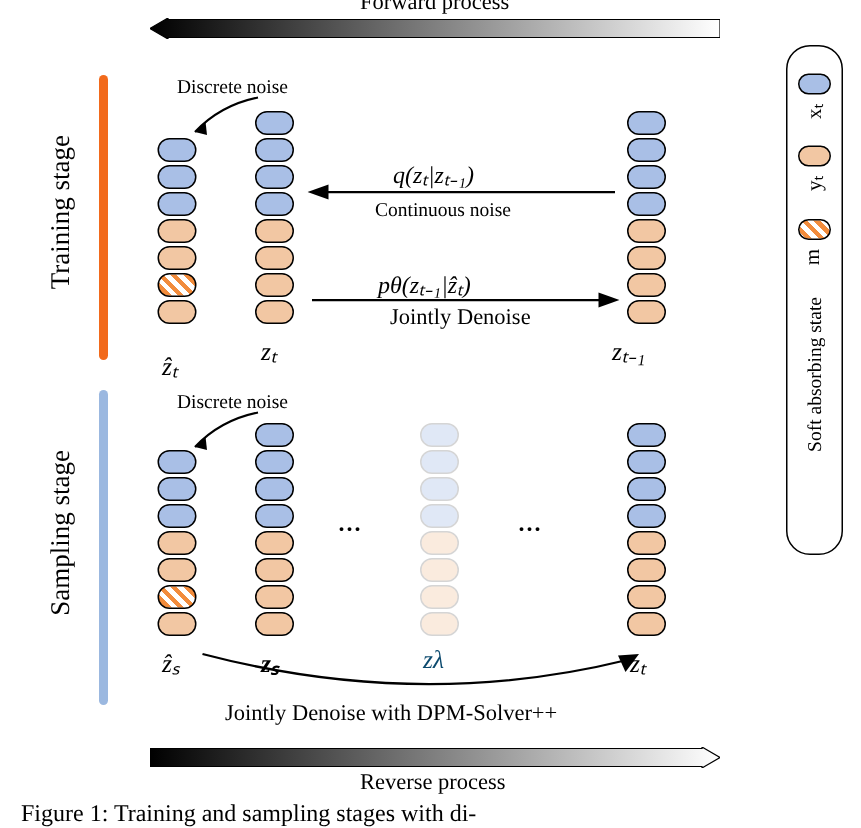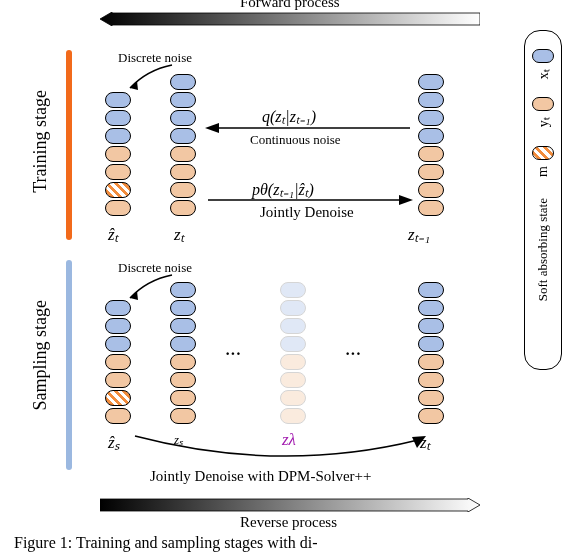--- a/index.html
+++ b/index.html
@@ -70,21 +70,21 @@
 
   <div class="token-stack" style="left:105px; top:92px;">
     <div class="token tok-x"></div>
     <div class="token tok-x"></div>
     <div class="token tok-x"></div>
     <div class="token tok-y"></div>
     <div class="token tok-y"></div>
     <div class="token tok-m"></div>
     <div class="token tok-y"></div>
   </div>
-  <div class="label" style="left:108px; top:222px; font-size:17px; font-style:italic;">ẑₜ</div>
+  <div class="label" style="left:108px; top:232px; font-size:17px; font-style:italic;">ẑₜ</div>
 
   <div class="token-stack" style="left:170px; top:74px;">
     <div class="token tok-x"></div>
     <div class="token tok-x"></div>
     <div class="token tok-x"></div>
     <div class="token tok-x"></div>
     <div class="token tok-y"></div>
     <div class="token tok-y"></div>
     <div class="token tok-y"></div>
     <div class="token tok-y"></div>
@@ -138,40 +138,40 @@
   <div class="token-stack" style="left:170px; top:282px;">
     <div class="token tok-x"></div>
     <div class="token tok-x"></div>
     <div class="token tok-x"></div>
     <div class="token tok-x"></div>
     <div class="token tok-y"></div>
     <div class="token tok-y"></div>
     <div class="token tok-y"></div>
     <div class="token tok-y"></div>
   </div>
-  <div class="label" style="left:174px; top:430px; font-size:13px; font-style:italic;">zₛ</div>
+  <div class="label" style="left:174px; top:430px; font-size:17px; font-style:italic;font-weight:bold;">zₛ</div>
 
   <svg class="arrow-curve" style="left:122px; top:272px; width:55px; height:35px;">
     <path d="M50,3 Q25,8 8,26" fill="none" stroke="#000" stroke-width="1.5"></path>
     <polygon points="8,26 15,19 16,28" fill="#000"></polygon>
   </svg>
 
   <div class="dots" style="left:225px; top:345px;">···</div>
 
   <div class="token-stack" style="left:280px; top:282px;">
     <div class="token tok-faded-x"></div>
     <div class="token tok-faded-x"></div>
     <div class="token tok-faded-x"></div>
     <div class="token tok-faded-x"></div>
     <div class="token tok-faded-y"></div>
     <div class="token tok-faded-y"></div>
     <div class="token tok-faded-y"></div>
     <div class="token tok-faded-y"></div>
   </div>
-  <div class="label" style="left:282px; top:430px; font-size:17px; font-style:italic; color:#a21caf;">zλ</div>
+  <div class="label" style="left:282px; top:430px; font-size:17px; font-style:italic; color:#0c4a6e;">zλ</div>
 
   <div class="dots" style="left:345px; top:345px;">···</div>
 
   <div class="token-stack" style="left:418px; top:282px;">
     <div class="token tok-x"></div>
     <div class="token tok-x"></div>
     <div class="token tok-x"></div>
     <div class="token tok-x"></div>
     <div class="token tok-y"></div>
     <div class="token tok-y"></div>

